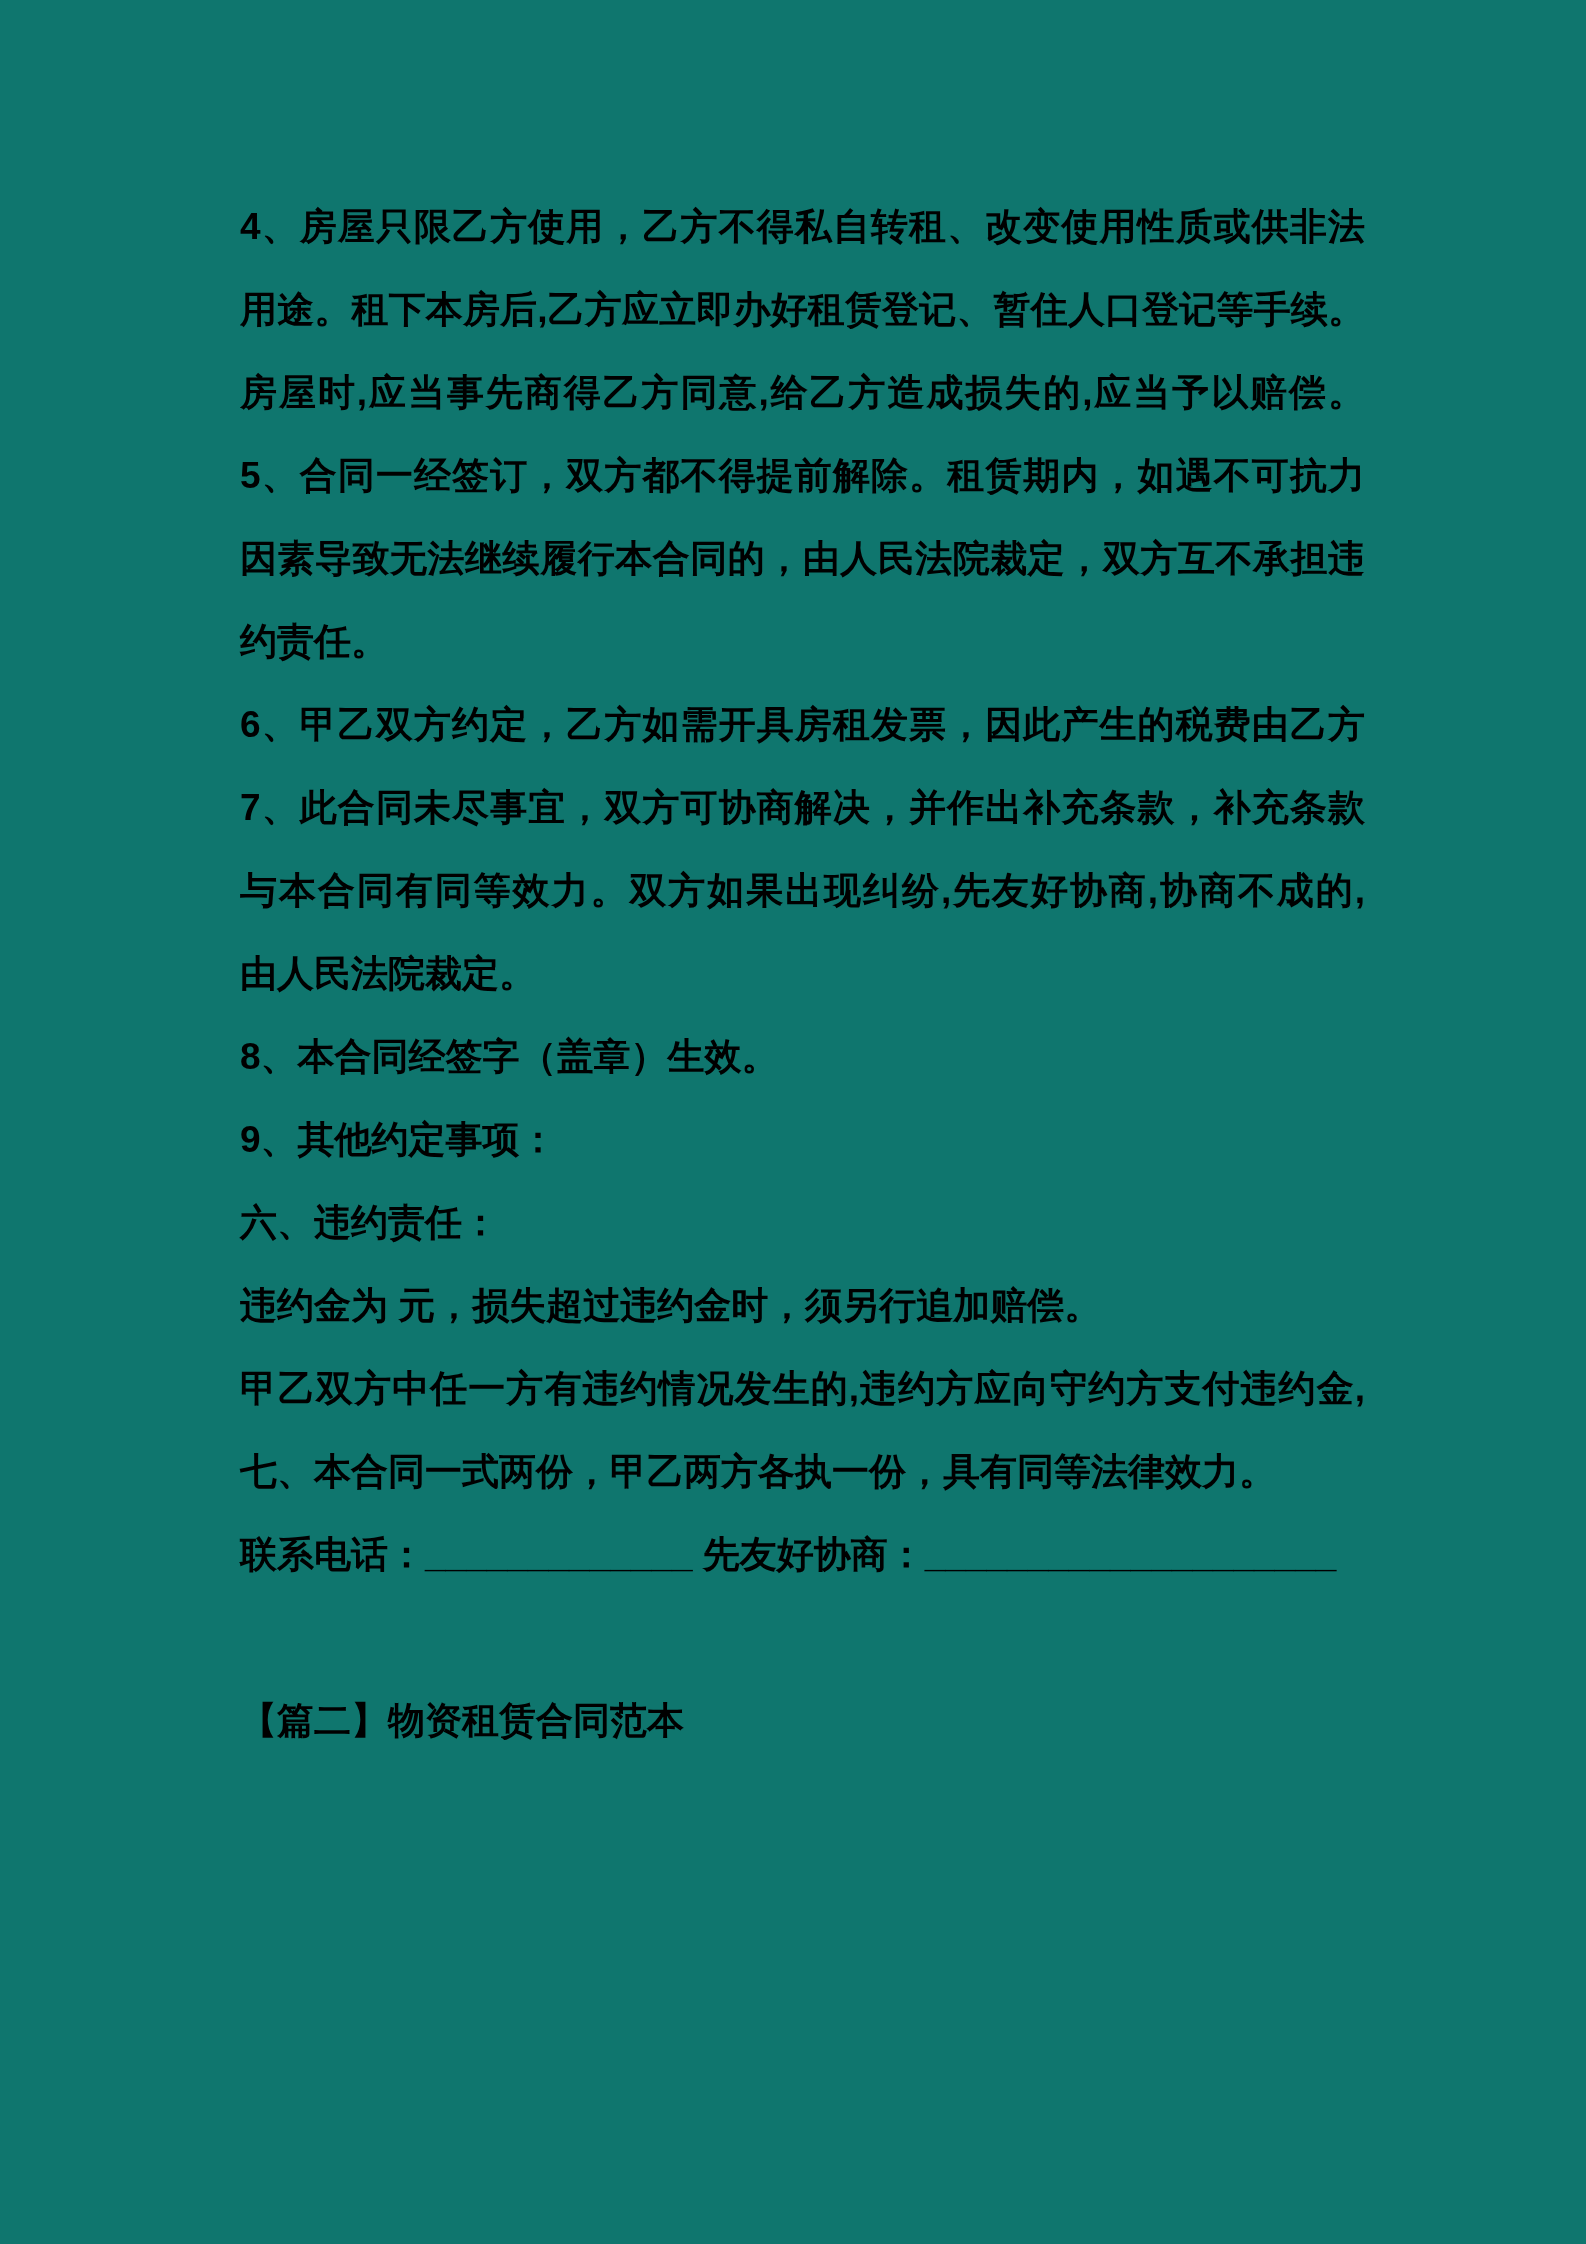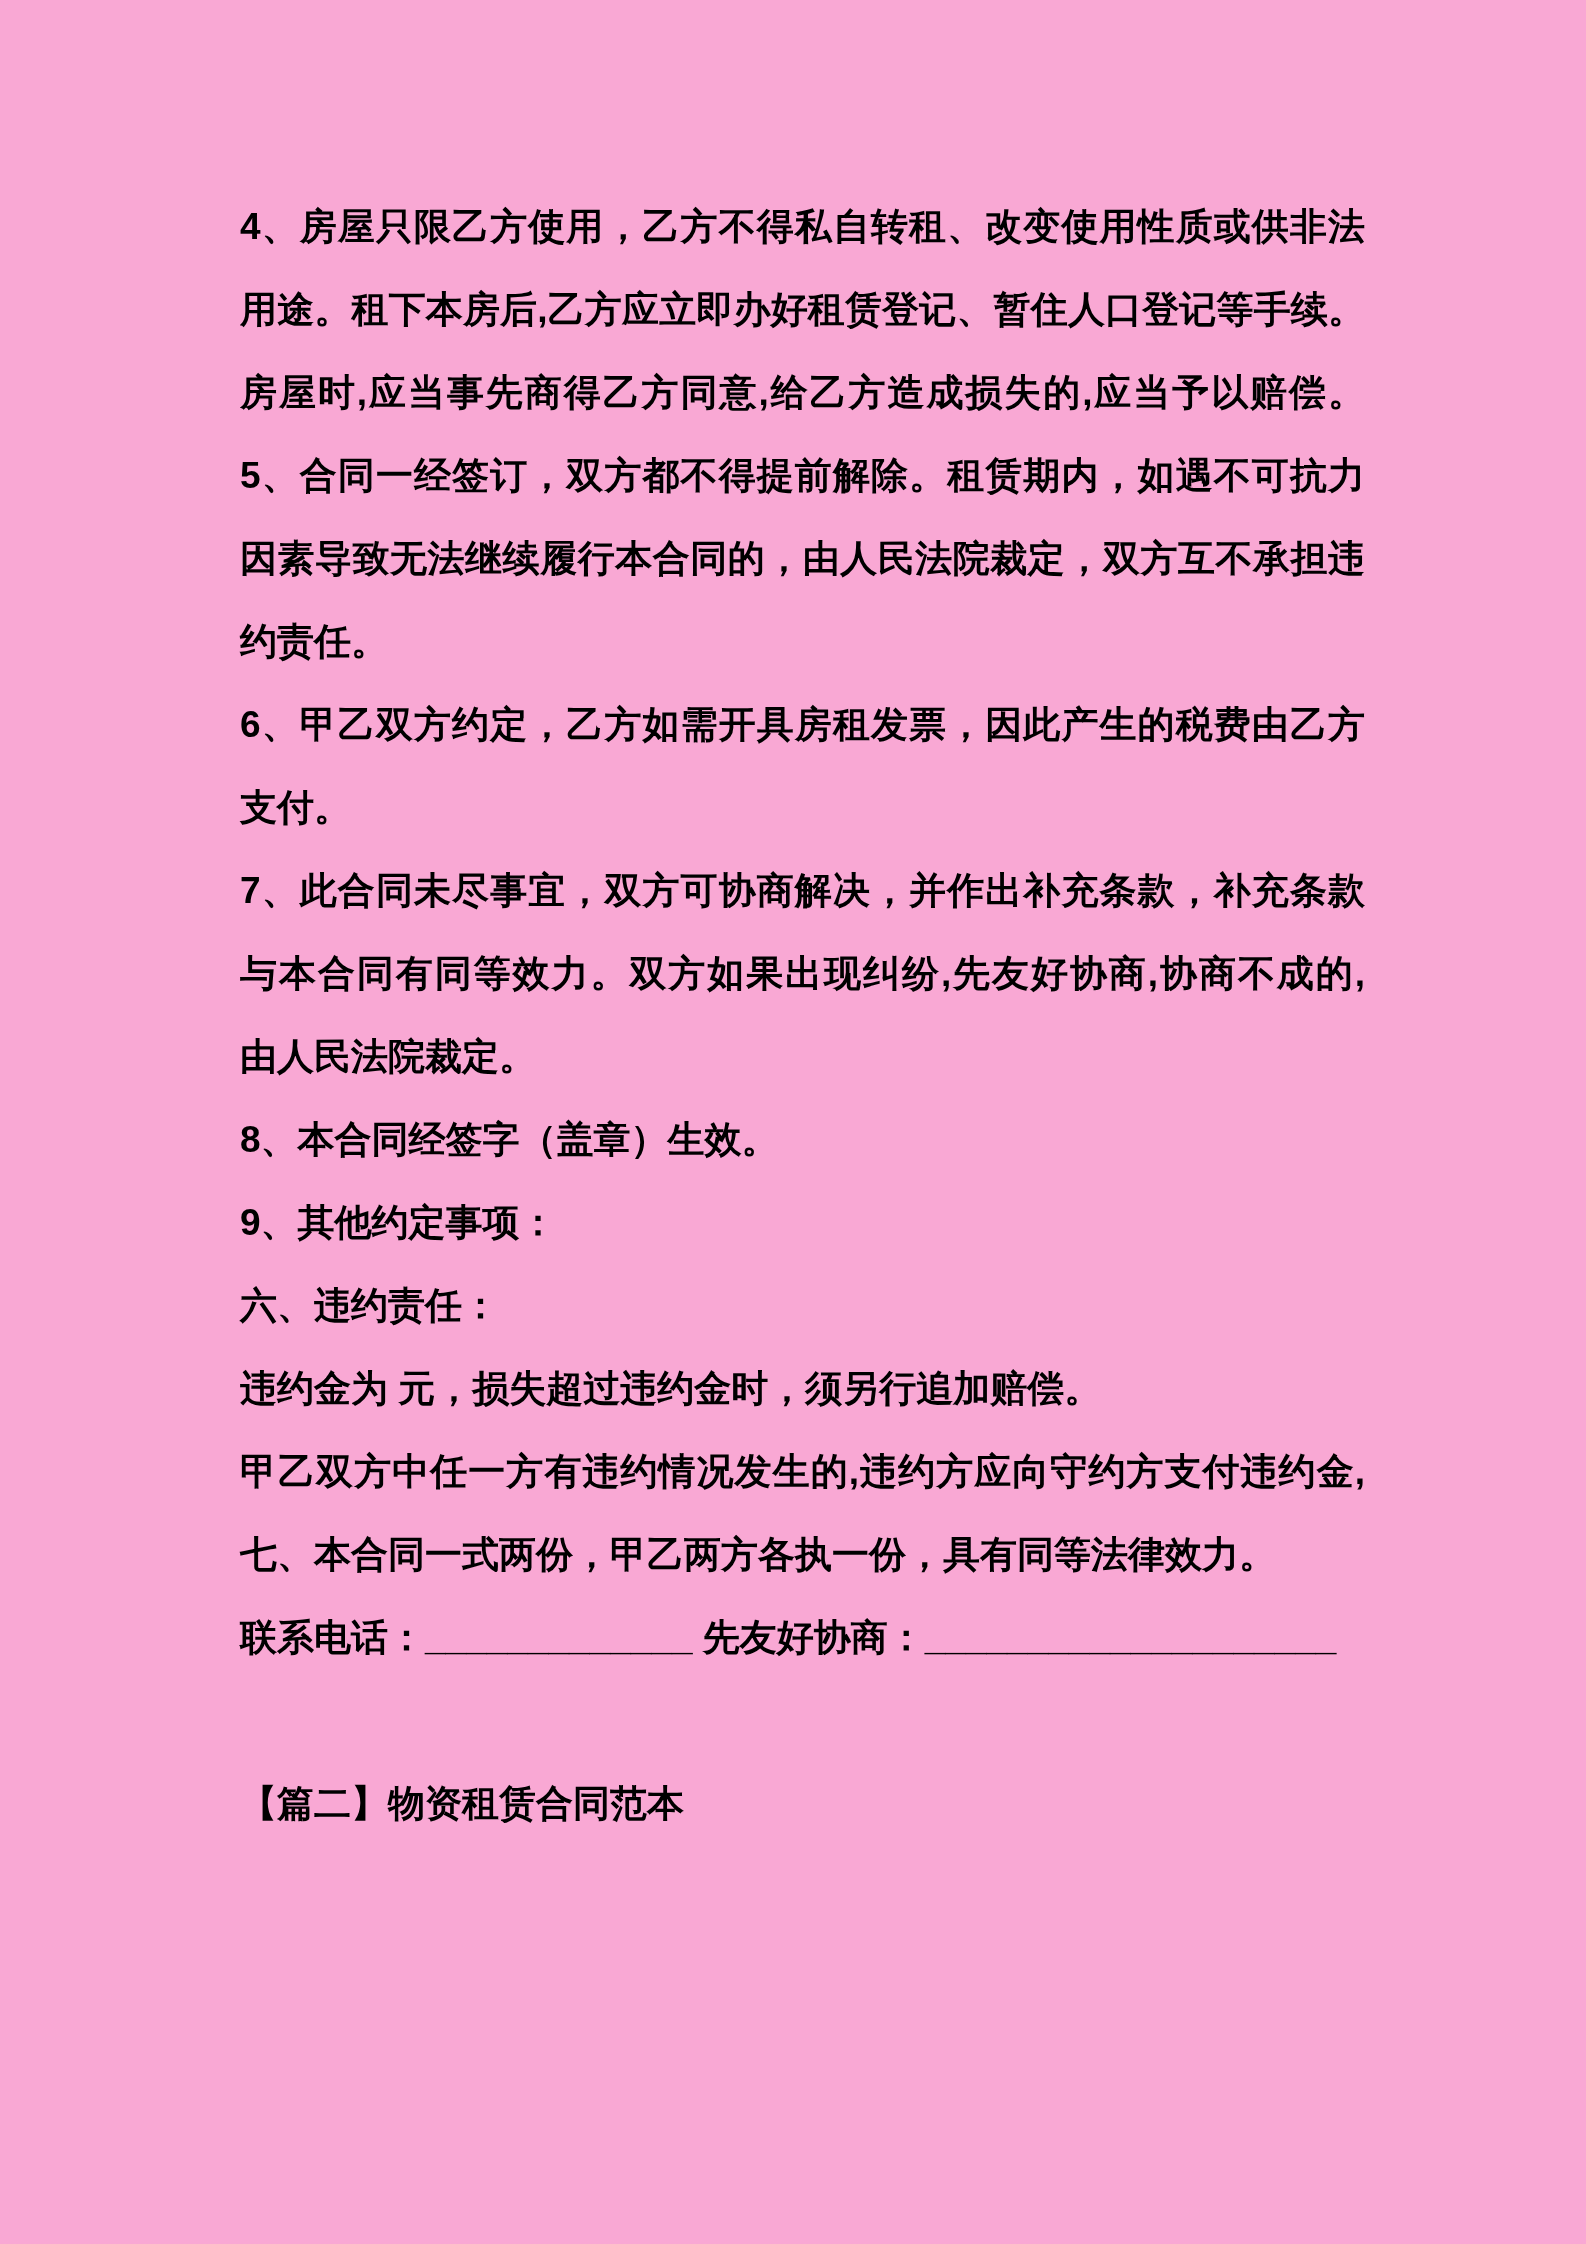--- a/index.html
+++ b/index.html
@@ -7,21 +7,21 @@
     width: 1586px;
     height: 2244px;
     background: #ffffff;
     position: relative;
     overflow: hidden;
     font-family: "Liberation Sans", sans-serif;
   }
   .page {
     position: absolute;
     inset: 0;
-    background: #f9a8d4;
+    background: #0f766e;
   }
   .doc {
     position: absolute;
     left: 240px;
     top: 185px;
     width: 1125px;
     color: #000000;
     font-size: 37px;
     font-weight: 700;
     line-height: 83px;
@@ -47,21 +47,20 @@
 
 <div class="page">
   <div class="doc">
     <div class="line j">4、房屋只限乙方使用，乙方不得私自转租、改变使用性质或供非法</div>
     <div class="line j">用途。租下本房后,乙方应立即办好租赁登记、暂住人口登记等手续。</div>
     <div class="line j">房屋时,应当事先商得乙方同意,给乙方造成损失的,应当予以赔偿。</div>
     <div class="line j">5、合同一经签订，双方都不得提前解除。租赁期内，如遇不可抗力</div>
     <div class="line j">因素导致无法继续履行本合同的，由人民法院裁定，双方互不承担违</div>
     <div class="line">约责任。</div>
     <div class="line j">6、甲乙双方约定，乙方如需开具房租发票，因此产生的税费由乙方</div>
-    <div class="line">支付。</div>
     <div class="line j">7、此合同未尽事宜，双方可协商解决，并作出补充条款，补充条款</div>
     <div class="line j">与本合同有同等效力。双方如果出现纠纷,先友好协商,协商不成的,</div>
     <div class="line">由人民法院裁定。</div>
     <div class="line">8、本合同经签字（盖章）生效。</div>
     <div class="line">9、其他约定事项：</div>
     <div class="line">六、违约责任：</div>
     <div class="line">违约金为 元，损失超过违约金时，须另行追加赔偿。</div>
     <div class="line j">甲乙双方中任一方有违约情况发生的,违约方应向守约方支付违约金,</div>
     <div class="line">七、本合同一式两份，甲乙两方各执一份，具有同等法律效力。</div>
     <div class="line">联系电话：_____________ 先友好协商：____________________</div>

